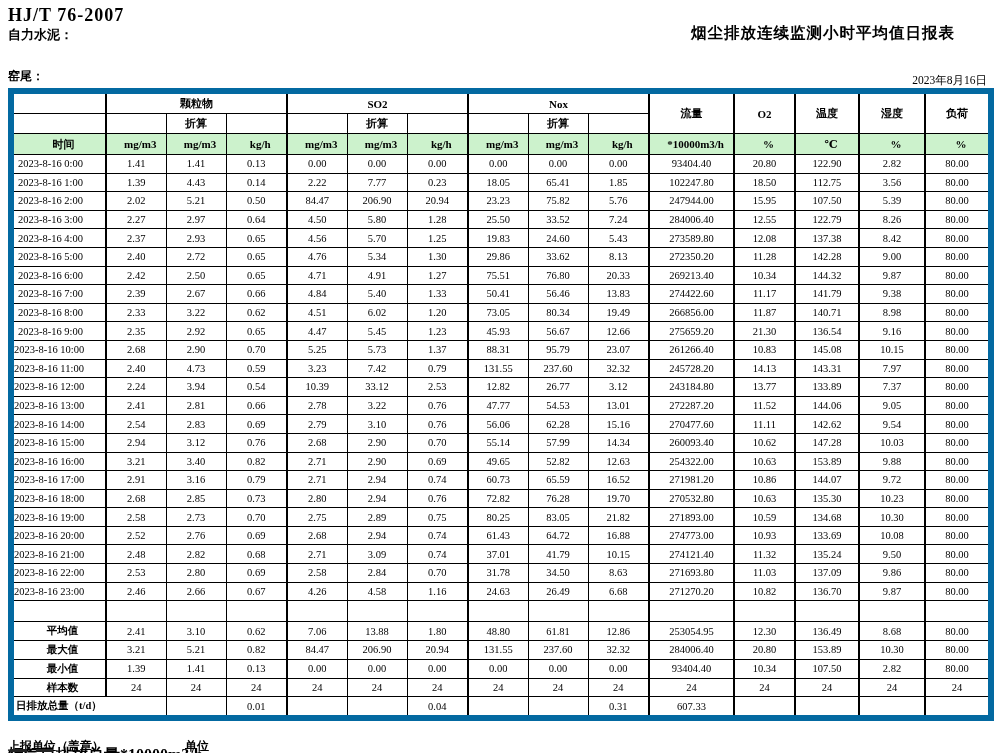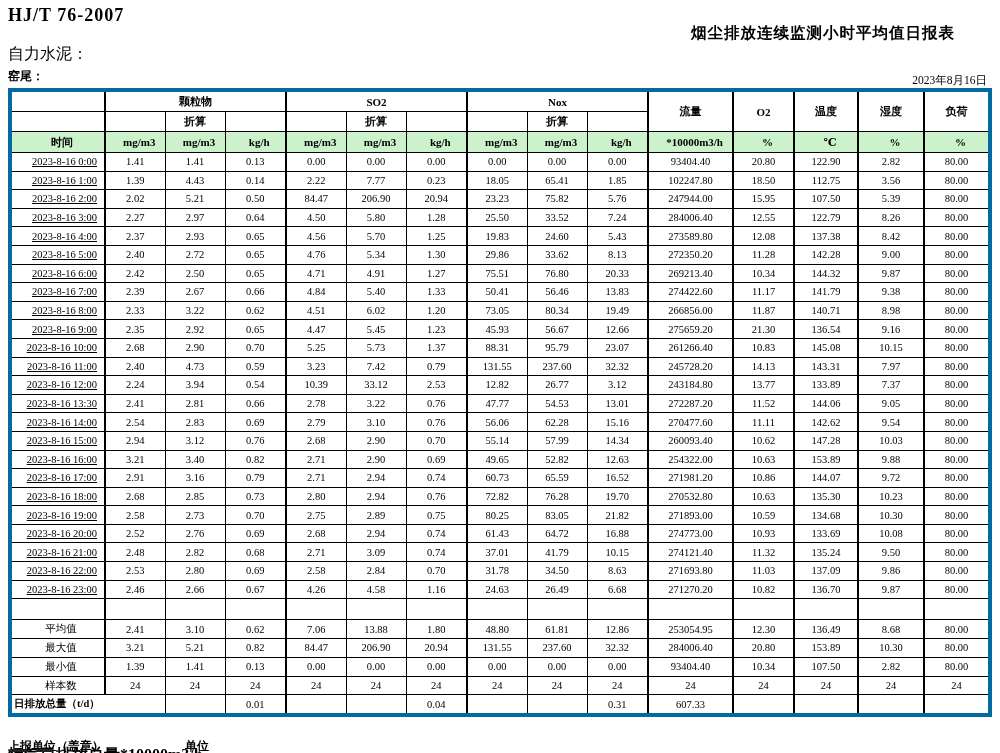--- a/index.html
+++ b/index.html
@@ -3,42 +3,42 @@
 <meta charset="utf-8">
 <style>
   html,body{margin:0;padding:0;background:#fff;}
   body{
     width:1000px;height:753px;position:relative;overflow:hidden;
     font-family:"Liberation Serif","DejaVu Serif",serif;color:#000;
   }
   .abs{position:absolute;}
   .std-code{left:8px;top:5px;font-size:18px;font-weight:bold;letter-spacing:1px;}
   .doc-title{left:0;top:23px;width:955px;text-align:right;font-size:15.5px;font-weight:bold;letter-spacing:1px;}
-  .company{left:8px;top:44px;font-size:16px;font-weight:normal;}
+  .company{left:8px;top:26px;font-size:13px;font-weight:bold;}
   .location{left:8px;top:68px;font-size:12px;font-weight:bold;font-family:Liberation Mono, monospace;}
   .report-date{right:13px;top:73px;font-size:11.5px;}
   table.main{
     position:absolute;left:8px;top:88px;width:983px;
-    border-collapse:collapse;table-layout:fixed;border:4px solid #0369a1;
+    border-collapse:collapse;table-layout:fixed;border:6px solid #0369a1;
   }
   td{
     border:1px solid #000;padding:0;text-align:center;vertical-align:middle;
     font-size:10.5px;white-space:nowrap;overflow:hidden;
   }
   td.hb{font-weight:bold;font-size:11px;}
   td.green{background:#ccf2cc;}
   td.b-r2{border-right-width:2px;}
   tr.h1 td{height:19px;}
   tr.h2 td{height:19px;}
   tr.h3 td{height:20px;padding-left:8px;}
   tr.dr td{height:17.6px;}
   tr.blank td{height:20px;}
   tr.sum td{height:17.8px;}
-  td.time{text-align:right;padding-right:7px;text-decoration:underline;}
-  td.sum-label{font-weight:normal;padding-left:6px;}
+  td.time{text-align:right;padding-right:22px;}
+  td.sum-label{font-weight:bold;padding-left:6px;}
   td.sum-label-left{font-weight:bold;text-align:left;padding-left:2px;}
   .footer-line1{left:8px;top:722px;font-size:16px;font-weight:bold;margin-top:23px;}
   .footer-line2a{left:8px;top:738px;font-size:12px;font-weight:bold;}
   .footer-line2b{left:185px;top:738px;font-size:12px;font-weight:bold;}
   .cut-mark{position:absolute;background:#222;height:3px;top:749px;}
 </style>
 </head>
 <body>
 
 <div class="abs std-code">HJ/T 76-2007</div>
@@ -323,21 +323,21 @@
         <td>12.82</td>
         <td>26.77</td>
         <td class="b-r2">3.12</td>
         <td class="b-r2">243184.80</td>
         <td class="b-r2">13.77</td>
         <td class="b-r2">133.89</td>
         <td class="b-r2">7.37</td>
         <td class="b-r2">80.00</td>
       </tr>
       <tr class="dr">
-        <td class="time b-r2">2023-8-16 13:30</td>
+        <td class="time b-r2">2023-8-16 13:00</td>
         <td>2.41</td>
         <td>2.81</td>
         <td class="b-r2">0.66</td>
         <td>2.78</td>
         <td>3.22</td>
         <td class="b-r2">0.76</td>
         <td>47.77</td>
         <td>54.53</td>
         <td class="b-r2">13.01</td>
         <td class="b-r2">272287.20</td>

